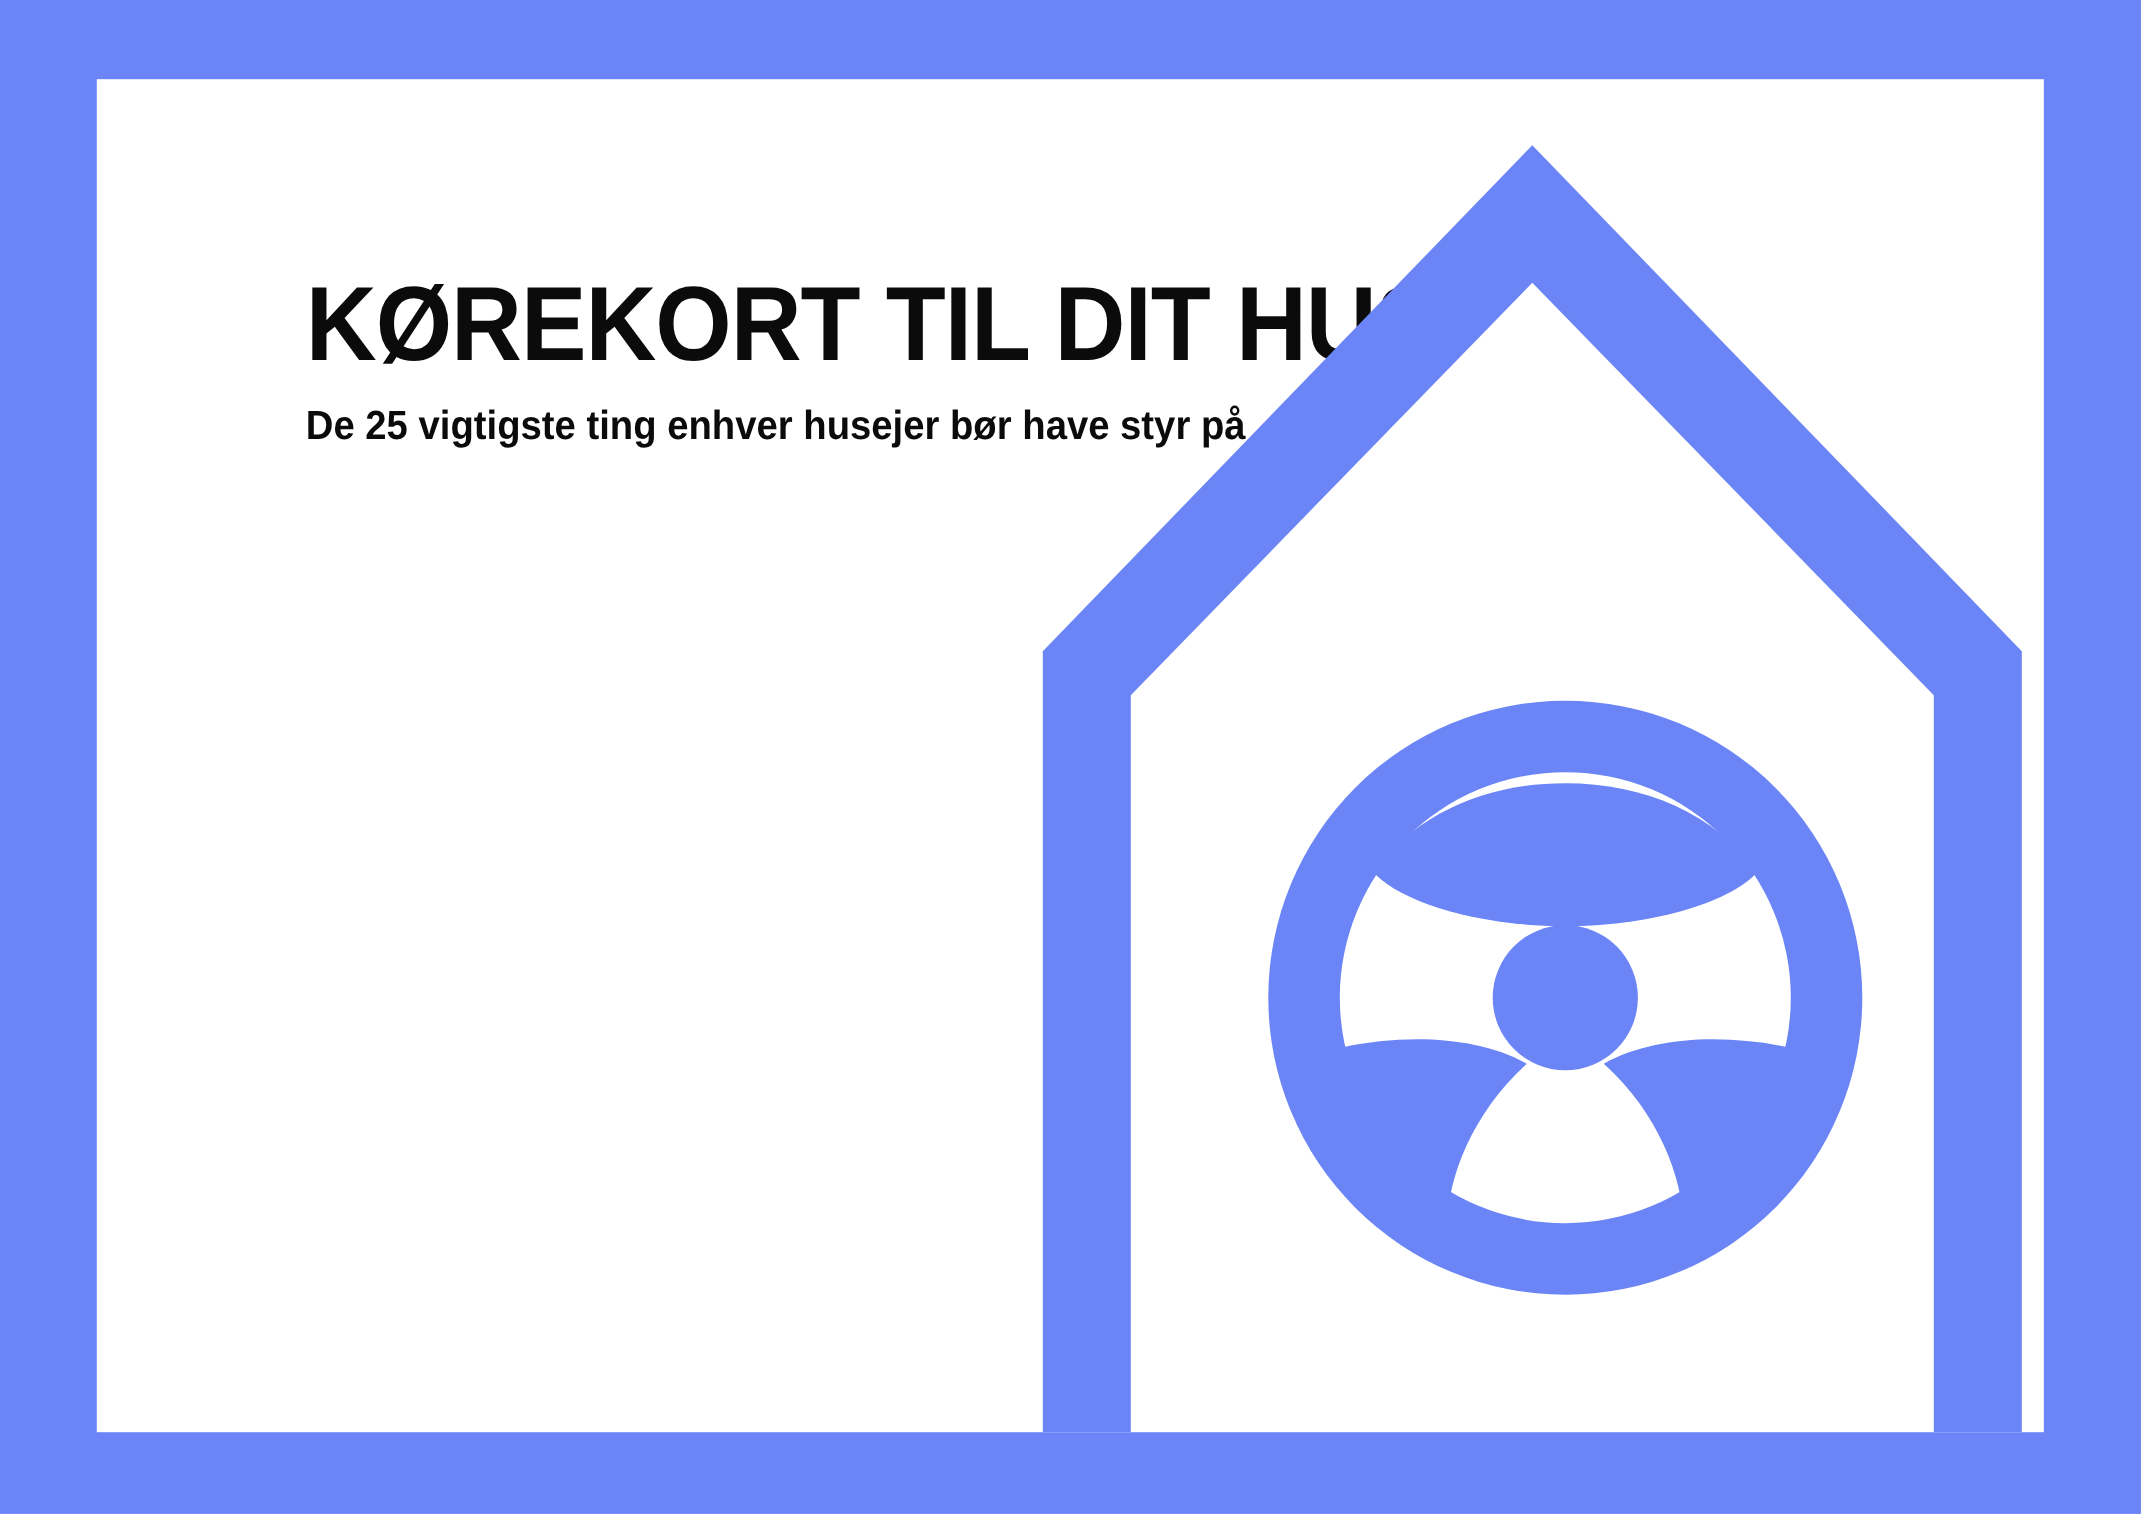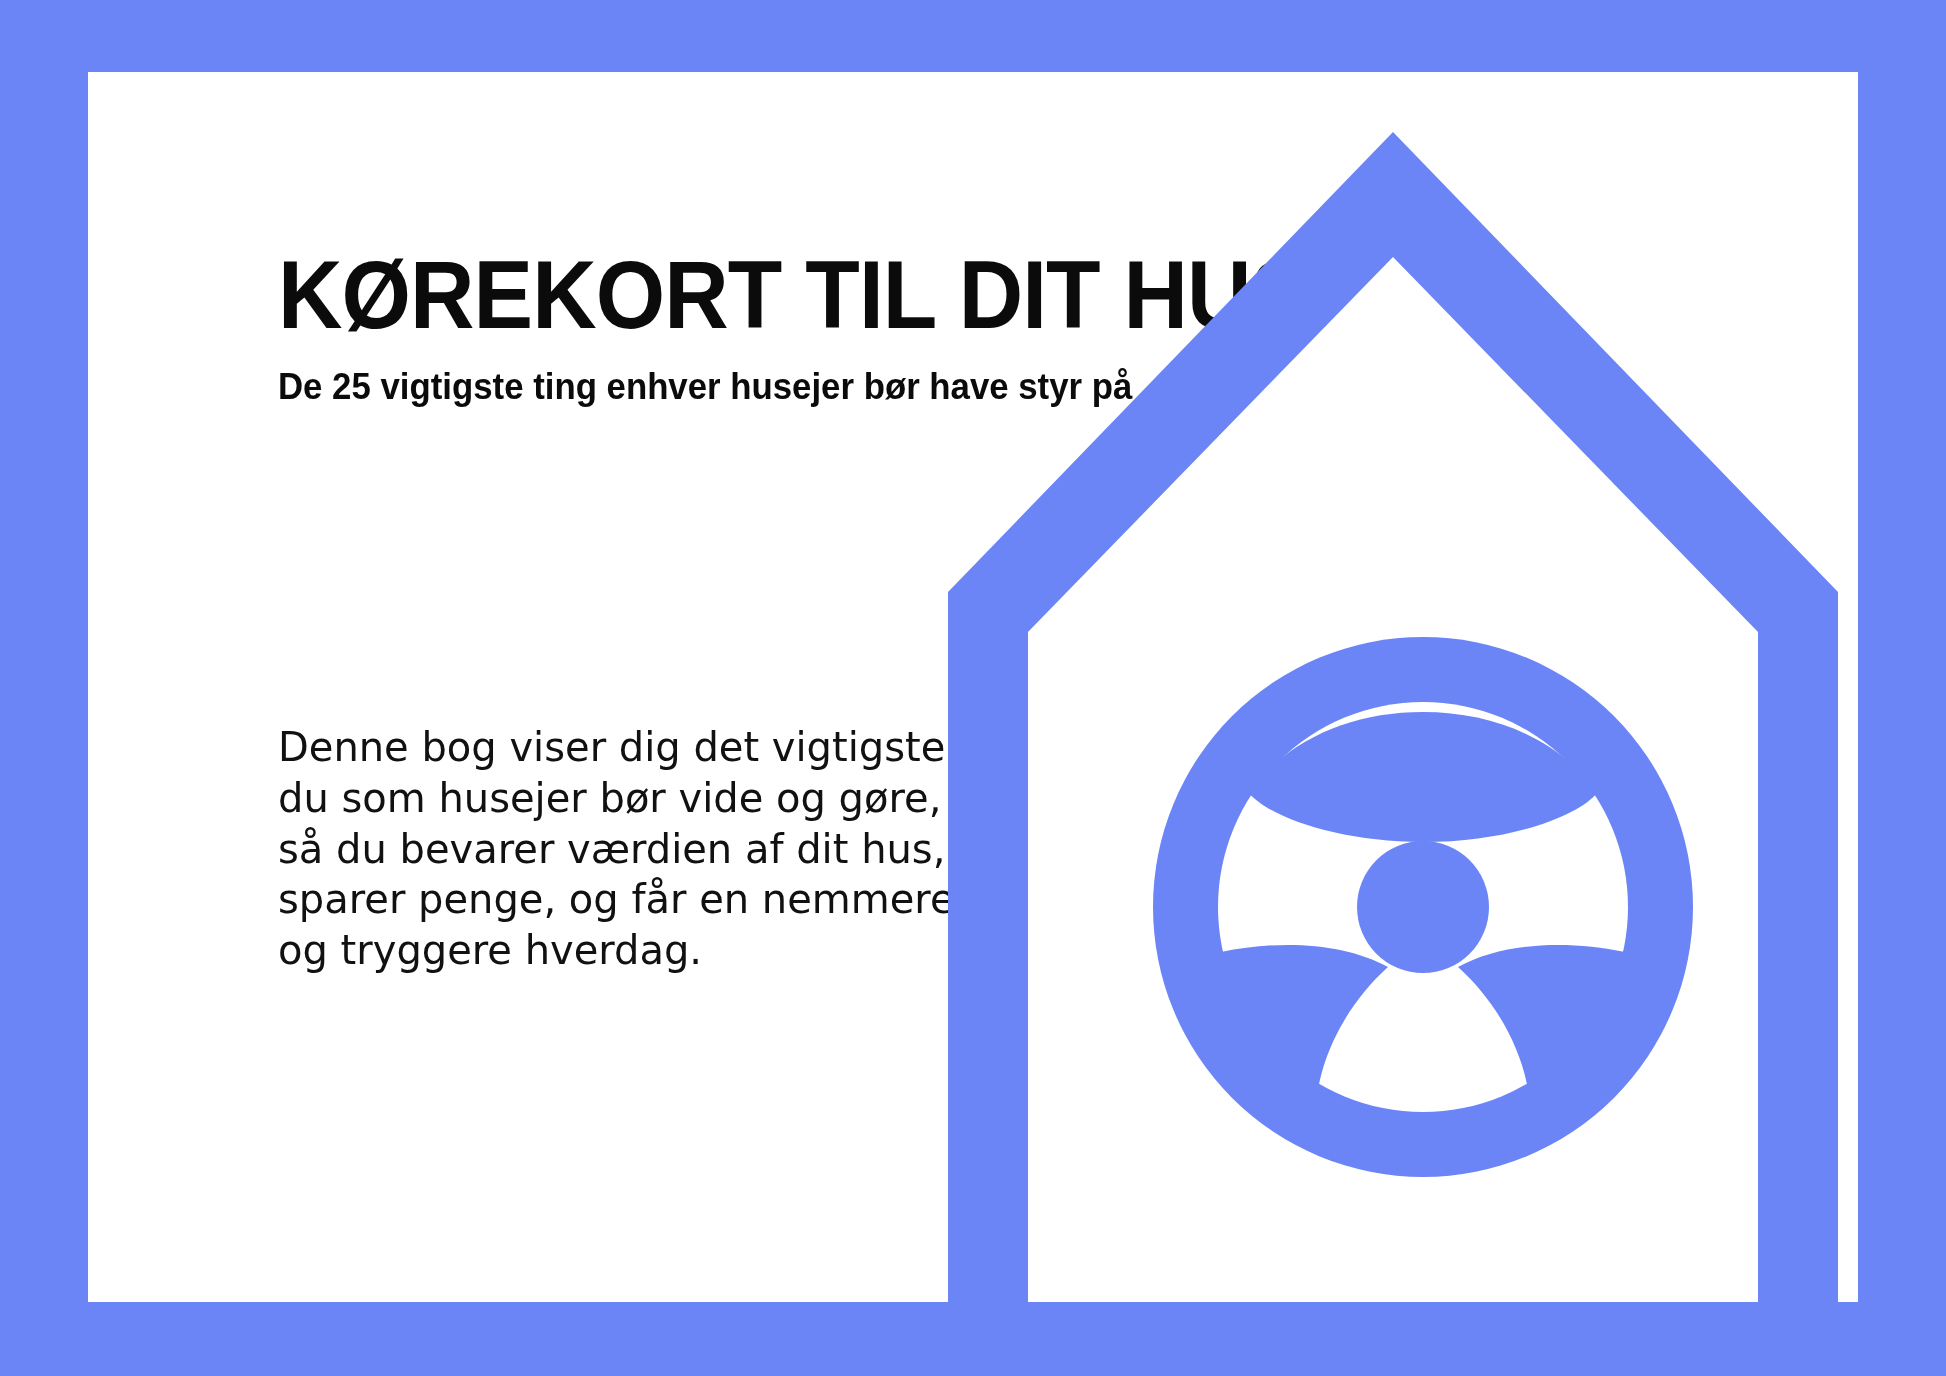--- a/index.html
+++ b/index.html
@@ -98,25 +98,20 @@
 
 <div class="cover">
 
   <div class="page">
 
     <div class="text-col">
       <h1 class="title">KØREKORT TIL DIT HUS</h1>
       <h2 class="subtitle">De 25 vigtigste ting enhver husejer bør have styr på</h2>
     </div>
 
-    <div class="body-copy">Denne bog viser dig det vigtigste
-du som husejer bør vide og gøre,
-så du bevarer værdien af dit hus,
-sparer penge, og får en nemmere
-og tryggere hverdag.</div>
 
     <div class="art">
       <svg viewBox="0 0 950 1230" xmlns="http://www.w3.org/2000/svg" aria-hidden="true">
 
         <g>
           <path d="M30 520 L475 60 L920 520 L920 1230 L840 1230 L840 560 L475 185 L110 560 L110 1230 L30 1230 Z" fill="#6b85f7"></path>
         </g>
 
         <g>
           <circle cx="505" cy="835" r="270" fill="#6b85f7"></circle>

